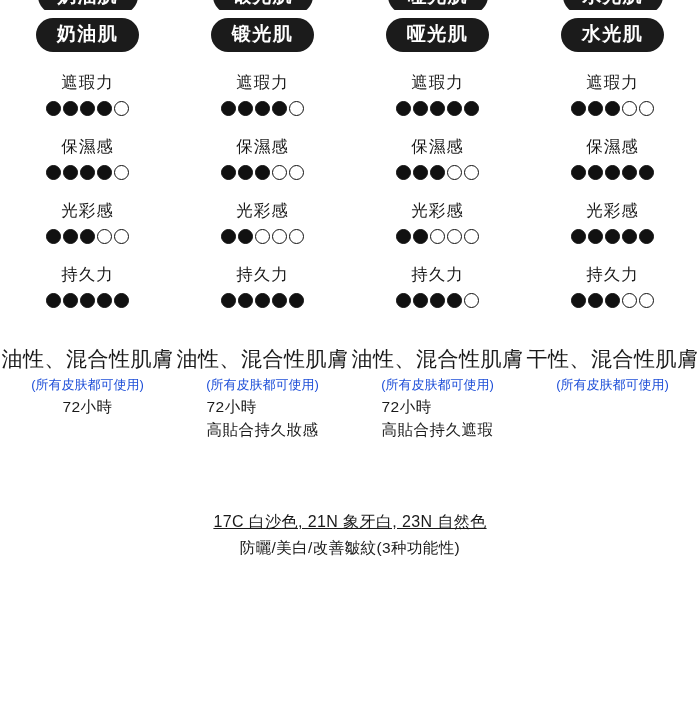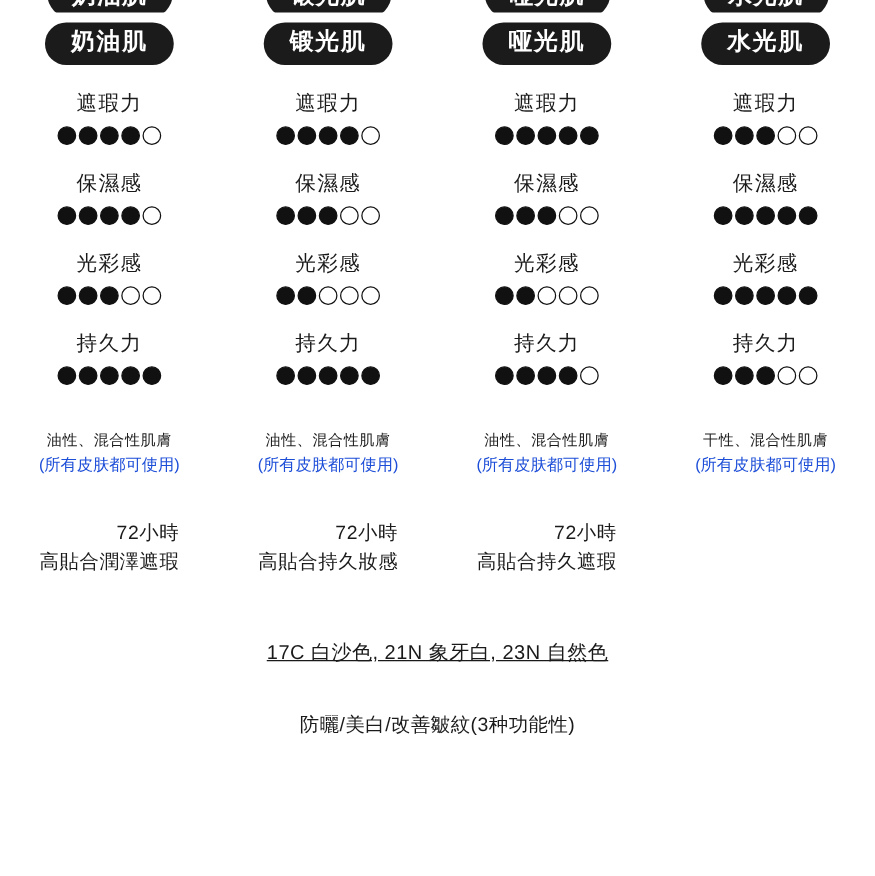--- a/index.html
+++ b/index.html
@@ -102,31 +102,30 @@
   .dot.off {
     background: #ffffff;
     border: 1.6px solid #111111;
   }
   .skin-block {
     margin-top: 36px;
     text-align: center;
     line-height: 1.45;
   }
   .skin-main {
-    font-size: 12px;
+    font-size: 21px;
     letter-spacing: 0.5px;
   }
   .skin-sub {
     font-size: 13px;
     color: #1d4ed8;
     margin-top: 2px;
   }
   .effect-block {
-    margin-top: 33px;
-    text-align: right;
+    text-align: left;
     font-size: 15.5px;
     line-height: 1.5;
     letter-spacing: 0.5px;
   }
   .footer {
     position: absolute;
     left: 0;
     width: 700px;
     text-align: center;
   }
@@ -209,21 +208,20 @@
           </div>
       </div>
 
       <div class="skin-block">
         <div class="skin-main">油性、混合性肌膚</div>
         <div class="skin-sub">(所有皮肤都可使用)</div>
       </div>
 
       <div class="effect-block">
         <div>72小時</div>
-        <div>高貼合潤澤遮瑕</div>
       </div>
     </div>
 
     <div class="col">
       <div class="pill">锻光肌</div>
 
       <div class="metric">
         <div class="metric-label">遮瑕力</div>
         <div class="dots">
             <span class="dot on"></span>
@@ -377,15 +375,15 @@
       <div class="skin-block">
         <div class="skin-main">干性、混合性肌膚</div>
         <div class="skin-sub">(所有皮肤都可使用)</div>
       </div>
 
     </div>
 
   </div>
 
   <div class="footer shade-line" style="top:512px;text-decoration:underline;">17C 白沙色, 21N 象牙白, 23N 自然色</div>
-  <div class="footer function-line" style="top:570px;">防曬/美白/改善皺紋(3种功能性)</div>
+  <div class="footer function-line" style="top:538px;">防曬/美白/改善皺紋(3种功能性)</div>
 
 </div>
 
 </body></html>

